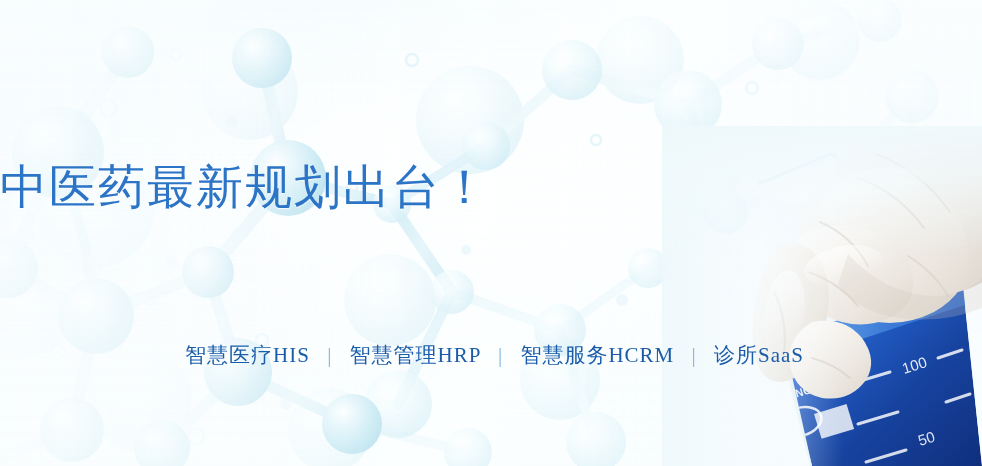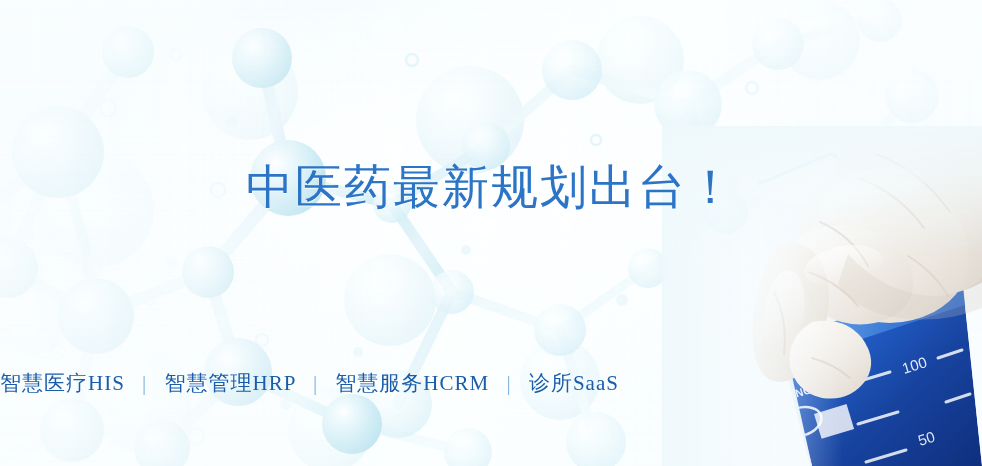--- a/index.html
+++ b/index.html
@@ -32,32 +32,33 @@
     background:linear-gradient(to left, rgba(245,251,253,0) 0%, rgba(245,251,253,0) 42%, rgba(243,250,253,.55) 72%, #eef8fb 100%);
   }
   .photo-fade-top{
     position:absolute;right:0;bottom:0;width:330px;height:350px;
     background:linear-gradient(to bottom, #eef8fb 0%, rgba(240,249,252,.75) 14%, rgba(240,249,252,0) 40%);
   }
 
   
   .title{
     position:absolute;left:0;right:0;top:158px;
-    text-align:center;
     font-size:47px;line-height:58px;letter-spacing:2px;
     color:#2c74c6;
     font-weight:400;
     text-shadow:0 1px 1px rgba(255,255,255,.8);
     white-space:nowrap;
   }
   .subtitle{
-    position:absolute;left:0;right:0;top:368px;
+    position:absolute;left:0;right:0;top:340px;
+    text-align:center;
     font-size:21px;line-height:30px;letter-spacing:1px;
     color:#1b5ca9;
     white-space:nowrap;
+    padding-left:7px;
   }
   .sub-item{color:#1b5ca9;}
   .sub-sep{color:#7fb2e0;padding:0 11px;font-weight:300;}
 </style>
 </head>
 <body>
 
 <div class="banner">
 
   <div class="mol-layer">

